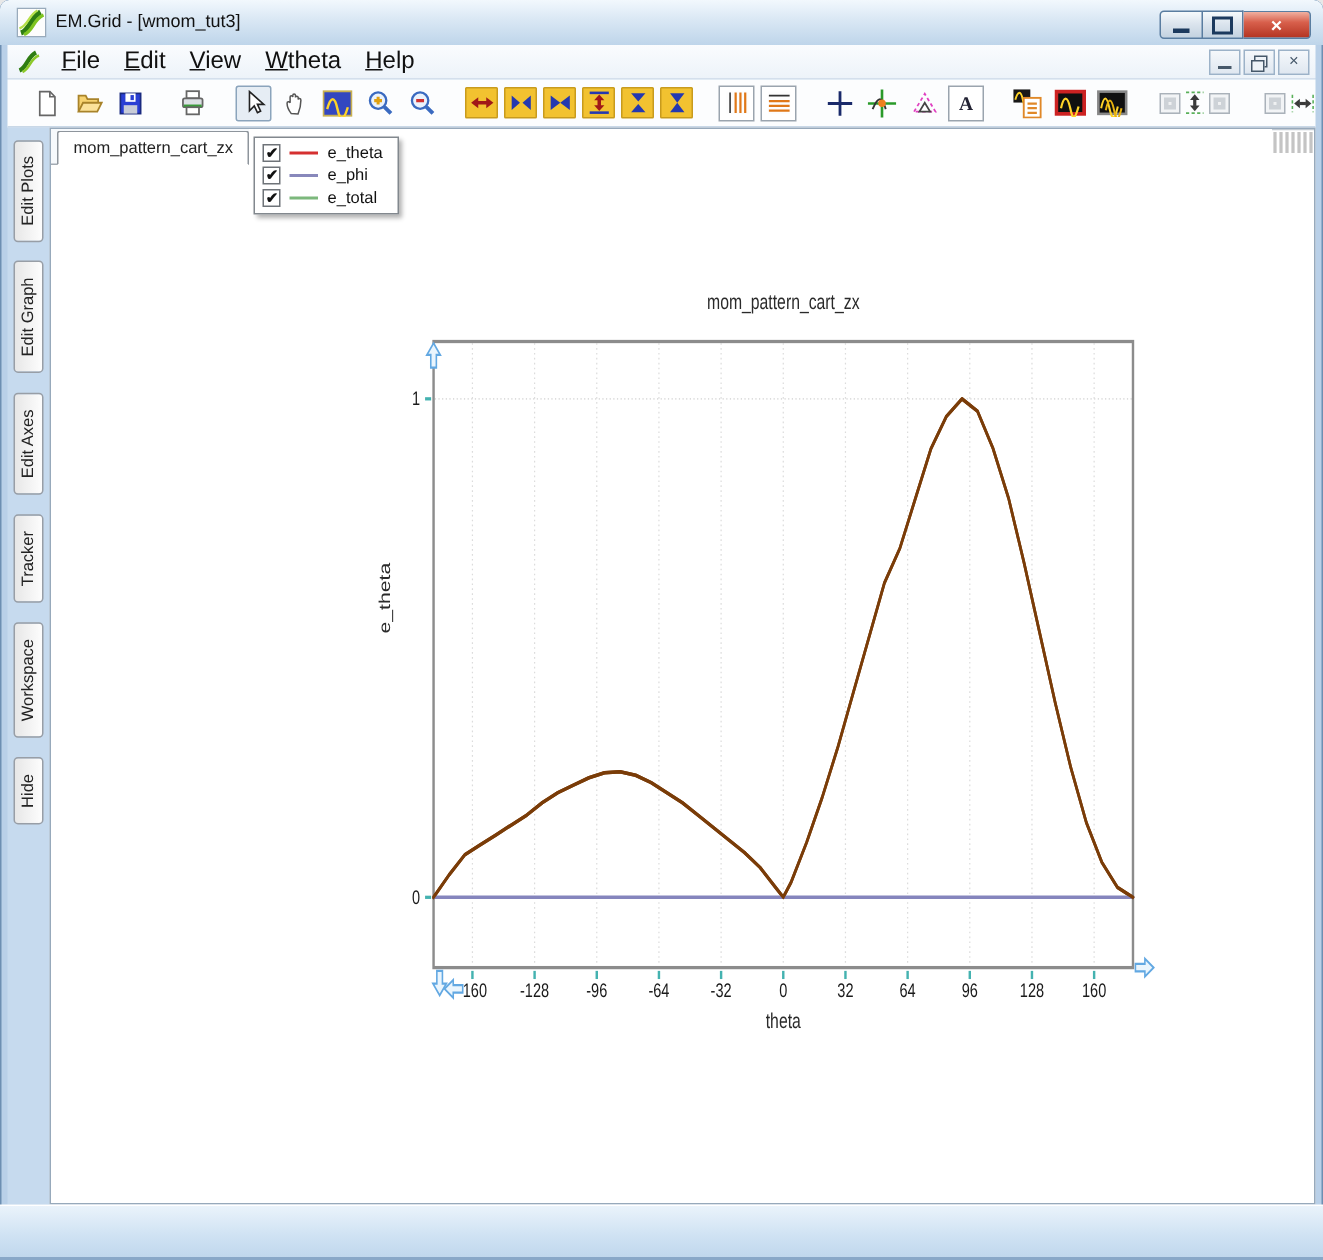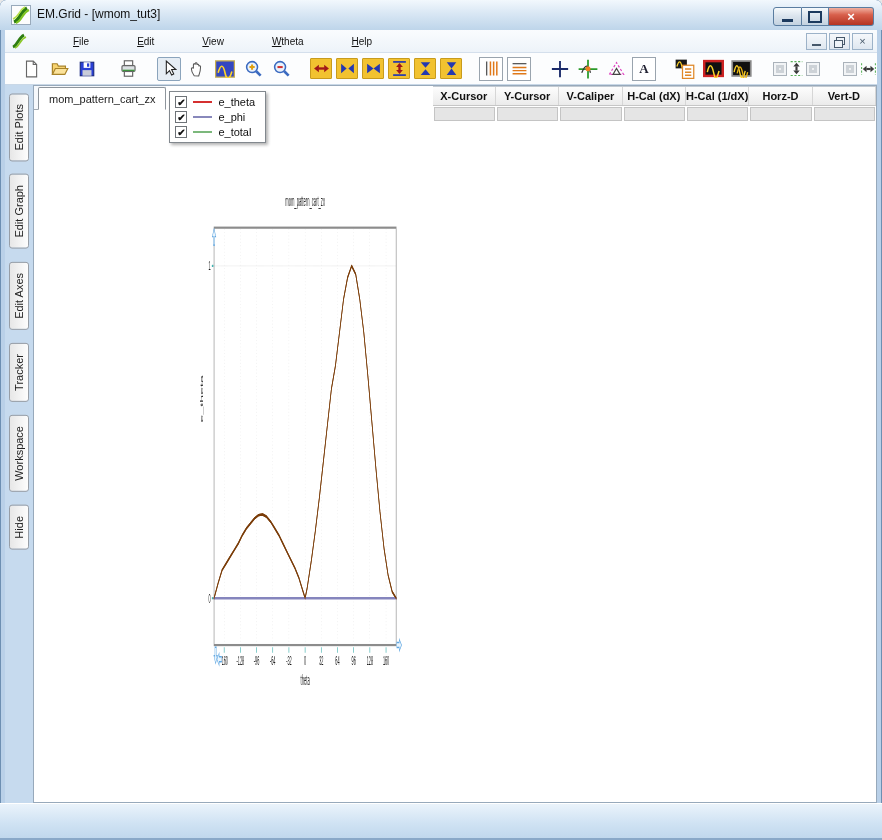--- a/index.html
+++ b/index.html
@@ -14,21 +14,21 @@
   .wbtnc{height:19px;border:1px solid #5a7da0;background:linear-gradient(#f6fafc,#dce5ee 45%,#c3d2e0);display:flex;align-items:center;justify-content:center;box-sizing:border-box;}
   .wbtnc.min{width:29px;border-radius:3px 0 0 3px;}
   .wbtnc.max{width:27px;border-left:none;}
   .wbtnc.close{width:45px;border-left:none;border-radius:0 3px 3px 0;background:linear-gradient(#f0b0a0,#d8604c 40%,#b43422);color:#fff;font-weight:bold;font-size:13px;}
   .mingl{width:11px;height:3px;background:#1c3a5e;margin-top:7px;}
   .maxgl{width:10px;height:8px;border:2px solid #1c3a5e;}
 
   
   .menubar{position:absolute;left:5px;top:30px;width:872px;height:23px;background:linear-gradient(#fafcfe,#edf3f9);border-bottom:1px solid #d4dfec;display:flex;align-items:center;box-sizing:border-box;}
   .mappicon{width:16px;height:16px;margin:0 6px 0 6px;}
-  .mitem{padding:3px 8px;font-size:10px;color:#111;margin-left:32px;}
+  .mitem{padding:3px 8px;font-size:16px;color:#111;}
   .mn{text-decoration:underline;}
   .mdibtns{margin-left:auto;display:flex;gap:2px;padding-right:4px;}
   .mdib{width:21px;height:17px;border:1px solid #9cb2c8;background:linear-gradient(#f5f8fb,#dfe7f0);display:flex;align-items:center;justify-content:center;color:#46586a;font-size:11px;box-sizing:border-box;}
   .mdimin{width:9px;height:2px;background:#46586a;margin-top:7px;}
   .rest1{width:7px;height:6px;border:1px solid #46586a;position:relative;margin-left:2px;}
   .rest2{position:absolute;left:-3px;top:2px;width:7px;height:6px;border:1px solid #46586a;background:#eef3f8;}
 
   
   .toolbar{position:absolute;left:5px;top:53px;width:872px;height:32px;background:#fcfdfe;border-bottom:1px solid #c9d8e7;display:flex;align-items:center;padding-left:14px;gap:4px;box-sizing:border-box;overflow:hidden;}
   .tbtn{width:24px;height:24px;flex:none;display:flex;align-items:center;justify-content:center;background:none;border:none;padding:0;}
@@ -388,29 +388,20 @@
             <polyline points="152,470.0039808917197 728,470.0039808917197" fill="none" stroke="#8585bd" stroke-width="2.2" stroke-linejoin="round" stroke-linecap="round"></polyline>
             <polyline points="152,470.0039808917197 164.8,456.281847133758 177.6,444.0843949044586 190.4,437.9856687898089 203.2,431.8869426751592 216,425.78821656050957 228.8,419.68949044585986 241.6,412.0660828025478 254.4,405.96735668789813 267.2,401.39331210191085 280,396.81926751592357 292.79999999999995,393.7699044585987 305.6,393.1600318471337 318.4,395.29458598726114 331.2,399.8686305732484 344,405.96735668789813 356.8,412.0660828025478 369.6,419.68949044585986 382.4,427.312898089172 395.2,434.9363057324841 408,442.55971337579615 420.8,451.7078025477707 433.59999999999997,463.90525477707007 440,470.0039808917197 446.4,460.8558917197452 459.2,436.4609872611465 472,409.01671974522293 484.79999999999995,378.52308917197456 497.59999999999997,344.9800955414013 510.4,311.437101910828 523.2,277.8941082802547 536,256.5485668789809 548.8,226.05493630573244 561.6,195.56130573248407 574.4,175.7404458598727 587.2,165.06767515923565 600,172.69108280254778 612.8,195.56130573248407 625.5999999999999,226.05493630573244 638.4,265.6966560509554 651.2,308.38773885350315 664,351.07882165605093 676.8,390.72054140127386 689.6,424.26353503184714 702.4,448.65843949044586 715.1999999999999,463.90525477707007 728,470.0039808917197" fill="none" stroke="#7a3c08" stroke-width="2.2" stroke-linejoin="round" stroke-linecap="round"></polyline>
             <path d="M 152 131 L 157.5 138.2 L 154.3 138.2 L 154.3 146 L 149.7 146 L 149.7 138.2 L 146.5 138.2 Z" fill="#eaf5fd" stroke="#62a8e2" stroke-width="1.3"></path>
             <path d="M 157 514 L 162.5 521.2 L 159.3 521.2 L 159.3 529 L 154.7 529 L 154.7 521.2 L 151.5 521.2 Z" fill="#eaf5fd" stroke="#62a8e2" stroke-width="1.3" transform="rotate(180 157 522)"></path>
             <path d="M 169 518 L 174.5 525.2 L 171.3 525.2 L 171.3 533 L 166.7 533 L 166.7 525.2 L 163.5 525.2 Z" fill="#eaf5fd" stroke="#62a8e2" stroke-width="1.3" transform="rotate(-90 169 526)"></path>
             <path d="M 737 505 L 742.5 512.2 L 739.3 512.2 L 739.3 520 L 734.7 520 L 734.7 512.2 L 731.5 512.2 Z" fill="#eaf5fd" stroke="#62a8e2" stroke-width="1.3" transform="rotate(90 737 513)"></path>
           </svg>
       </div>
 
       <div class="ctable">
-        <div class="chead">
-          <div>X-Cursor</div>
-          <div>Y-Cursor</div>
-          <div>V-Caliper</div>
-          <div>H-Cal (dX)</div>
-          <div>H-Cal (1/dX)</div>
-          <div>Horz-D</div>
-          <div>Vert-D</div>
-        </div>
         <div class="crow">
           <div></div>
           <div></div>
           <div></div>
           <div></div>
           <div></div>
           <div></div>
           <div></div>
         </div>
       </div>

